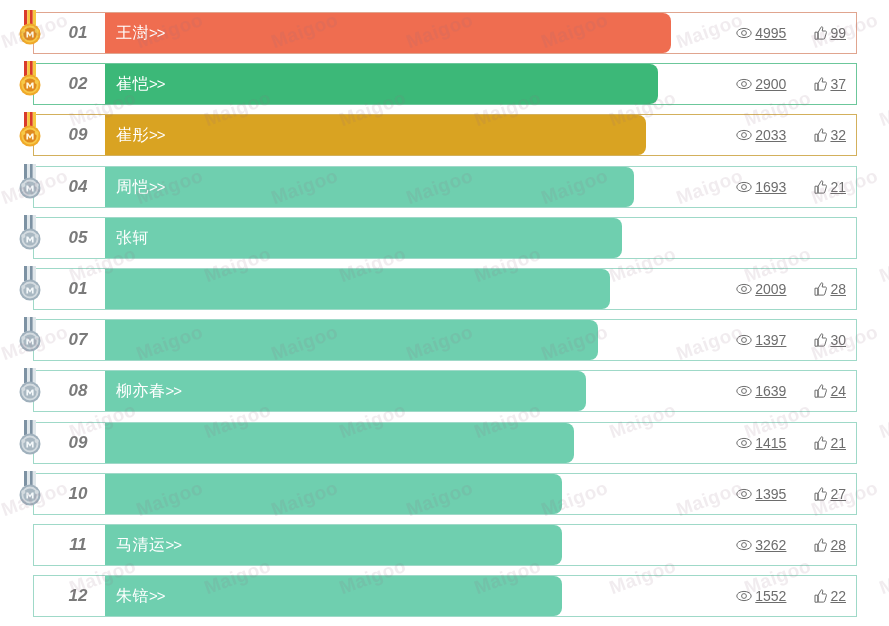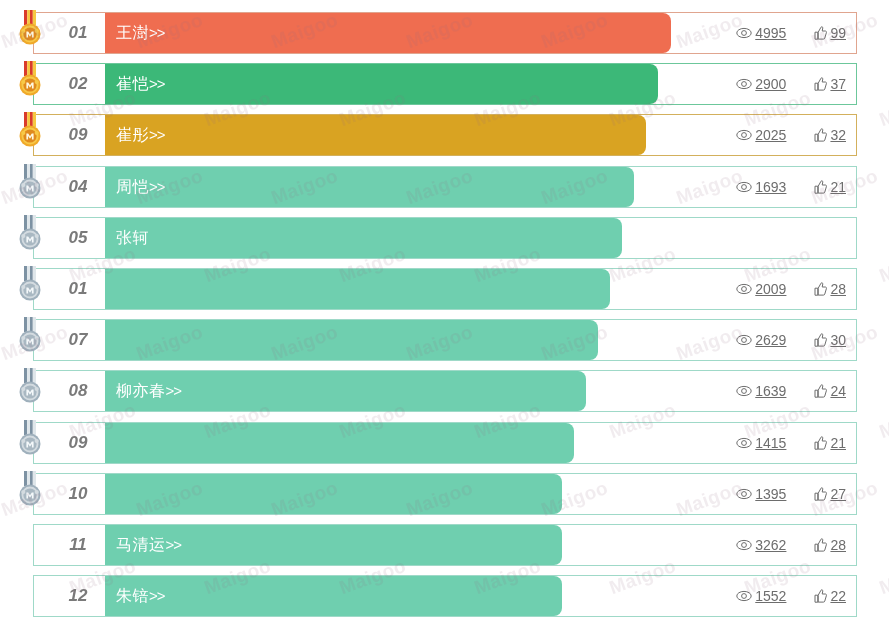--- a/index.html
+++ b/index.html
@@ -231,21 +231,21 @@
       <div class="rank-num">09</div>
       <div class="name"><span>崔彤</span><span class="arrows">&gt;&gt;</span></div>
       <div class="stats">
         <div class="stat">
           <span>
             <svg width="16" height="12" viewBox="0 0 16 12">
               <ellipse cx="8" cy="6" rx="7.2" ry="4.6" fill="none" stroke="#6d6d6d" stroke-width="1"></ellipse>
               <circle cx="8" cy="6" r="2.4" fill="none" stroke="#6d6d6d" stroke-width="1"></circle>
             </svg>
           </span>
-          <span class="stat-val">2025</span>
+          <span class="stat-val">2033</span>
         </div>
         <div class="stat">
           <span>
             <svg width="13" height="14" viewBox="0 0 13 14">
               <path d="M1 6.2 h2.8 v7 h-2.8 z" fill="none" stroke="#6d6d6d" stroke-width="1"></path>
               <path d="M4.2 6.2 L7 1.2 C7.6 0.4 9 0.9 8.8 2 L8.2 5 h3.1 c0.9 0 1.4 0.8 1.1 1.6 l-1.6 5.4 c-0.2 0.7 -0.7 1.1 -1.4 1.1 H4.2 z" fill="none" stroke="#6d6d6d" stroke-width="1" stroke-linejoin="round"></path>
             </svg>
           </span>
           <span class="stat-val">32</span>
         </div>
@@ -365,21 +365,21 @@
       </div>
       <div class="rank-num">07</div>
       <div class="stats">
         <div class="stat">
           <span>
             <svg width="16" height="12" viewBox="0 0 16 12">
               <ellipse cx="8" cy="6" rx="7.2" ry="4.6" fill="none" stroke="#6d6d6d" stroke-width="1"></ellipse>
               <circle cx="8" cy="6" r="2.4" fill="none" stroke="#6d6d6d" stroke-width="1"></circle>
             </svg>
           </span>
-          <span class="stat-val">2629</span>
+          <span class="stat-val">1397</span>
         </div>
         <div class="stat">
           <span>
             <svg width="13" height="14" viewBox="0 0 13 14">
               <path d="M1 6.2 h2.8 v7 h-2.8 z" fill="none" stroke="#6d6d6d" stroke-width="1"></path>
               <path d="M4.2 6.2 L7 1.2 C7.6 0.4 9 0.9 8.8 2 L8.2 5 h3.1 c0.9 0 1.4 0.8 1.1 1.6 l-1.6 5.4 c-0.2 0.7 -0.7 1.1 -1.4 1.1 H4.2 z" fill="none" stroke="#6d6d6d" stroke-width="1" stroke-linejoin="round"></path>
             </svg>
           </span>
           <span class="stat-val">30</span>
         </div>

